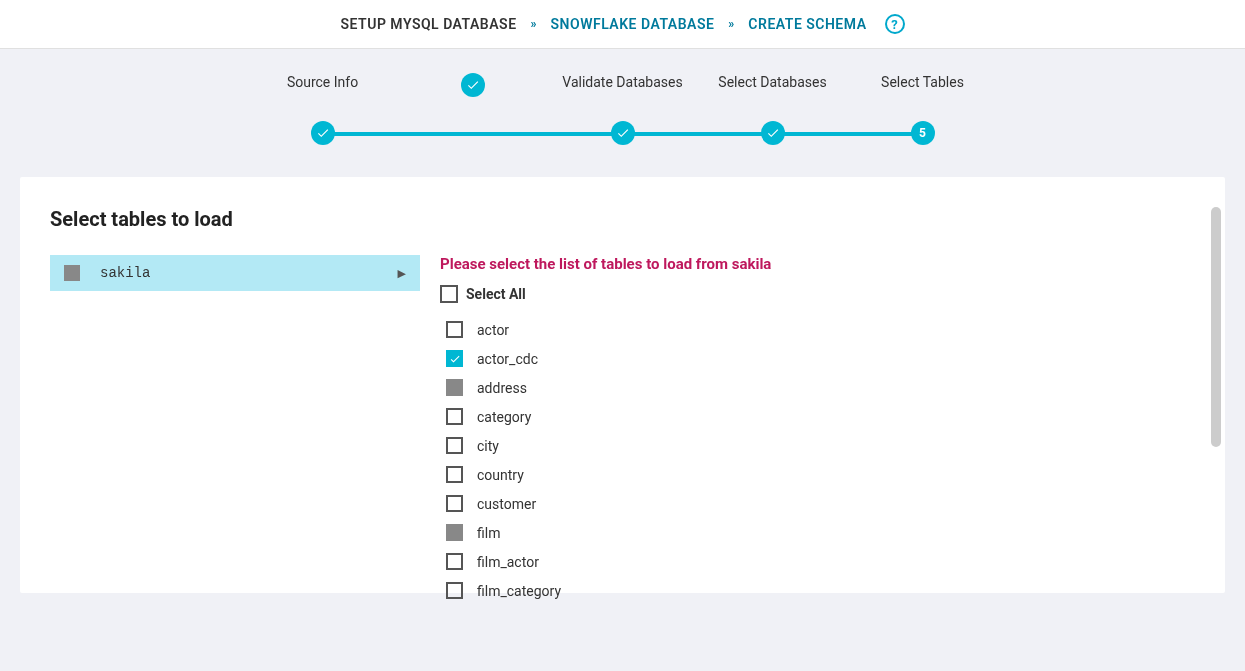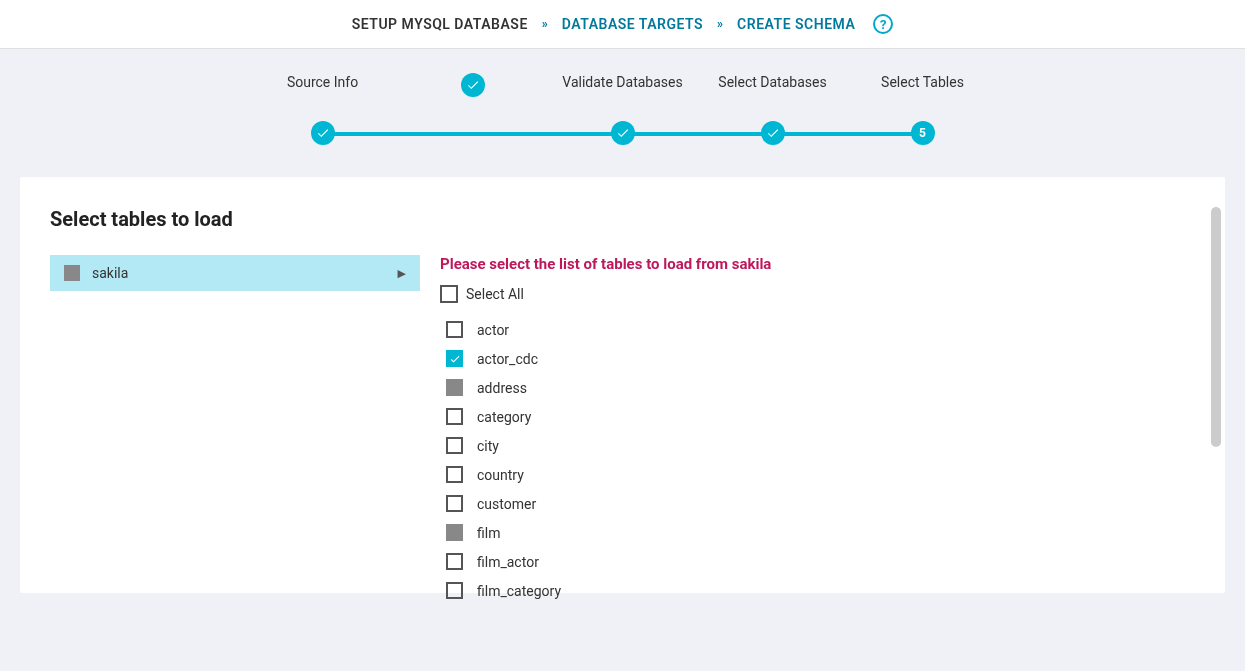--- a/index.html
+++ b/index.html
@@ -125,21 +125,22 @@
       background: #b3e9f5;
       padding: 10px 14px;
       display: flex;
       align-items: center;
       justify-content: space-between;
       cursor: pointer;
     }
     .db-item-left {
       display: flex;
       align-items: center;
-      gap: 12px;
+      gap: 20px;
+      font-family: Liberation Mono, monospace;
     }
     .db-checkbox {
       width: 16px;
       height: 16px;
       background: #888;
       flex-shrink: 0;
     }
     .db-name {
       font-size: 14px;
       color: #333;
@@ -162,21 +163,21 @@
       flex-direction: column;
       gap: 12px;
     }
     .table-row {
       display: flex;
       align-items: center;
       gap: 14px;
       cursor: pointer;
     }
     .table-row.select-all {
-      font-weight: 400;
+      font-weight: 700;
       margin-bottom: 6px;
       gap: 8px;
     }
     .table-row.select-all .checkbox {
       width: 18px;
       height: 18px;
     }
     .checkbox {
       width: 17px;
       height: 17px;
@@ -215,21 +216,21 @@
       background: #ccc;
       border-radius: 5px;
     }
   </style>
 </head>
 <body>
 
 <div class="header">
   <span class="breadcrumb-item active">SETUP MYSQL DATABASE</span>
   <span class="breadcrumb-sep">»</span>
-  <span class="breadcrumb-item">DATABASE TARGETS</span>
+  <span class="breadcrumb-item">SNOWFLAKE DATABASE</span>
   <span class="breadcrumb-sep">»</span>
   <span class="breadcrumb-item">CREATE SCHEMA</span>
   <span class="help-icon">?</span>
 </div>
 
 <div class="stepper">
   <div class="step">
     <div class="step-label">Source Info</div>
     <div class="step-circle">
         <svg viewBox="0 0 24 24">

